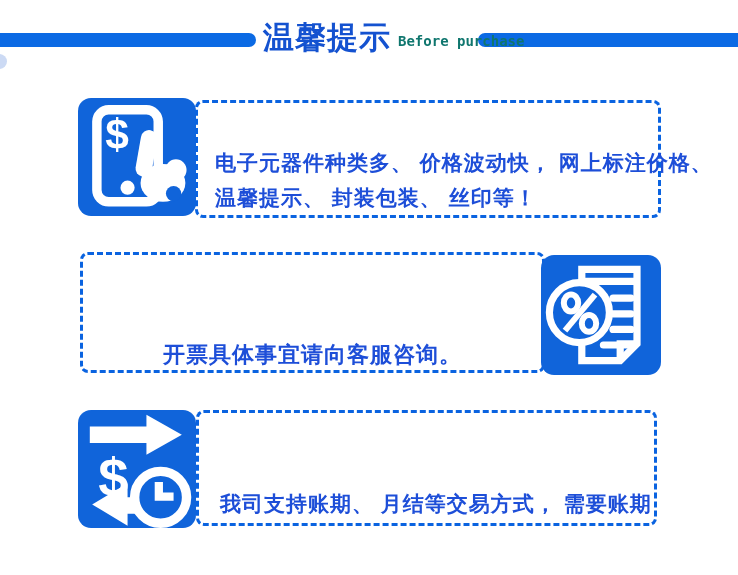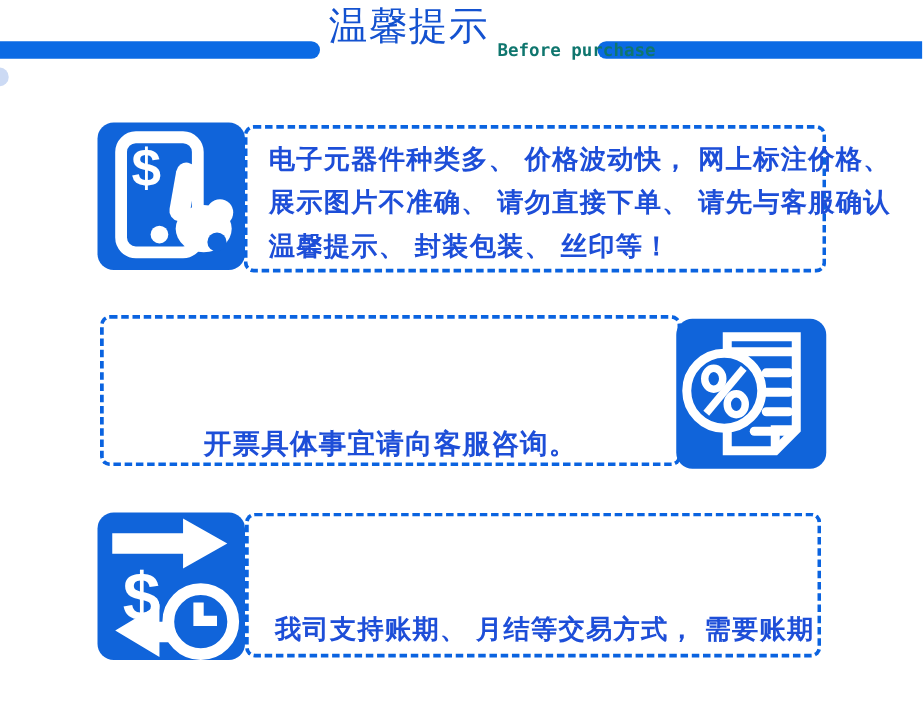--- a/index.html
+++ b/index.html
@@ -12,23 +12,23 @@
   }
   
   .hbar{position:absolute;top:33px;height:14px;background:#0b6ae4;}
   .hbar.left{left:0;width:256px;border-radius:0 8px 8px 0;}
   .hbar.right{left:478px;width:260px;border-radius:8px 0 0 8px;}
   .crescent{
     position:absolute;left:-8px;top:54px;width:15px;height:15px;
     border-radius:50%;background:#ccdaf4;
   }
   .title{
-    position:absolute;left:263px;top:3px;
+    position:absolute;left:263px;top:20px;
     font-family:"Liberation Serif", serif;
-    font-weight:normal;font-size:31px;line-height:36px;
+    font-weight:bold;font-size:31px;line-height:36px;
     color:#1452d0;letter-spacing:1px;white-space:nowrap;
   }
   .subtitle{
     position:absolute;left:398px;top:33px;
     font-family:"DejaVu Sans Mono", monospace;
     font-weight:bold;font-size:14px;color:#0f766e;white-space:nowrap;
   }
   
   .icon-tile{
     position:absolute;background:#1064da;border-radius:13px;
@@ -83,21 +83,20 @@
       <g fill="#ffffff">
         <rect x="51" y="27" width="14" height="40" rx="7" transform="rotate(10 58 47)"></rect>
         <ellipse cx="72" cy="72" rx="19" ry="16"></ellipse>
         <circle cx="83" cy="61" r="9"></circle>
       </g>
       <circle cx="81" cy="81" r="6.5" fill="#1064da"></circle>
     </svg>
   </div>
   <div id="box1" class="dashbox">
     <div class="tline">电子元器件种类多、 价格波动快， 网上标注价格、</div>
-    <div class="tline">展示图片不准确、 请勿直接下单、 请先与客服确认</div>
     <div class="tline">温馨提示、 封装包装、 丝印等！</div>
   </div>
 
   <div id="box2" class="dashbox">
     <div class="tline">开票具体事宜请向客服咨询。</div>
   </div>
   <div id="icon2" class="icon-tile">
     <svg viewBox="0 0 100 100">
       <g stroke="#ffffff" stroke-width="6" fill="none">
         <path d="M34,12 H80 V74 L66,88 H34 Z"></path>

